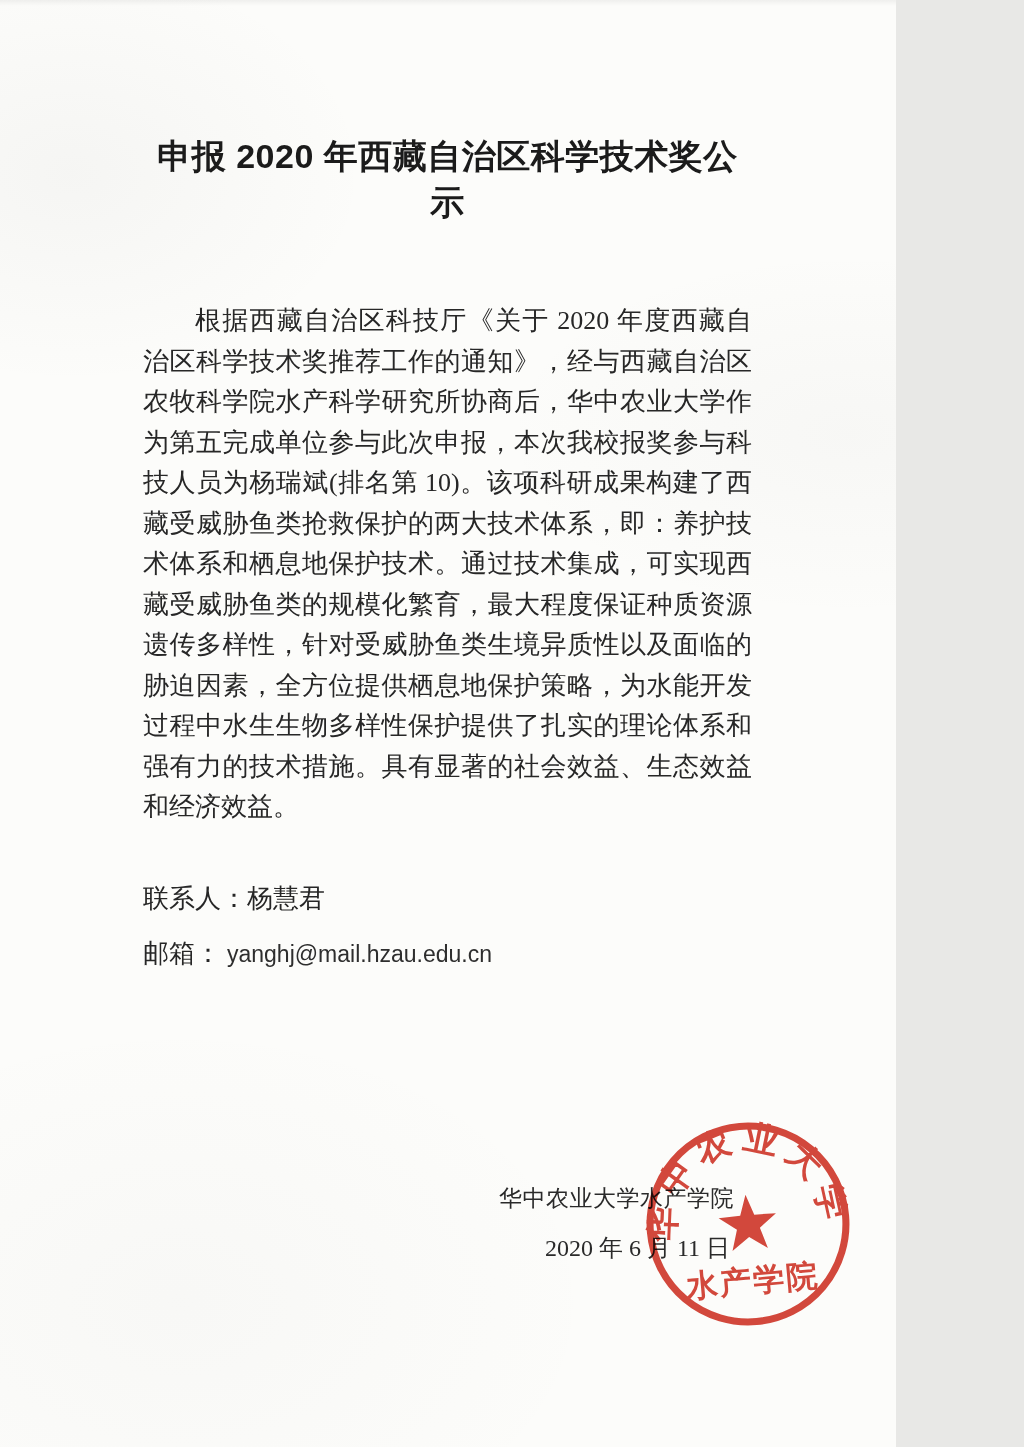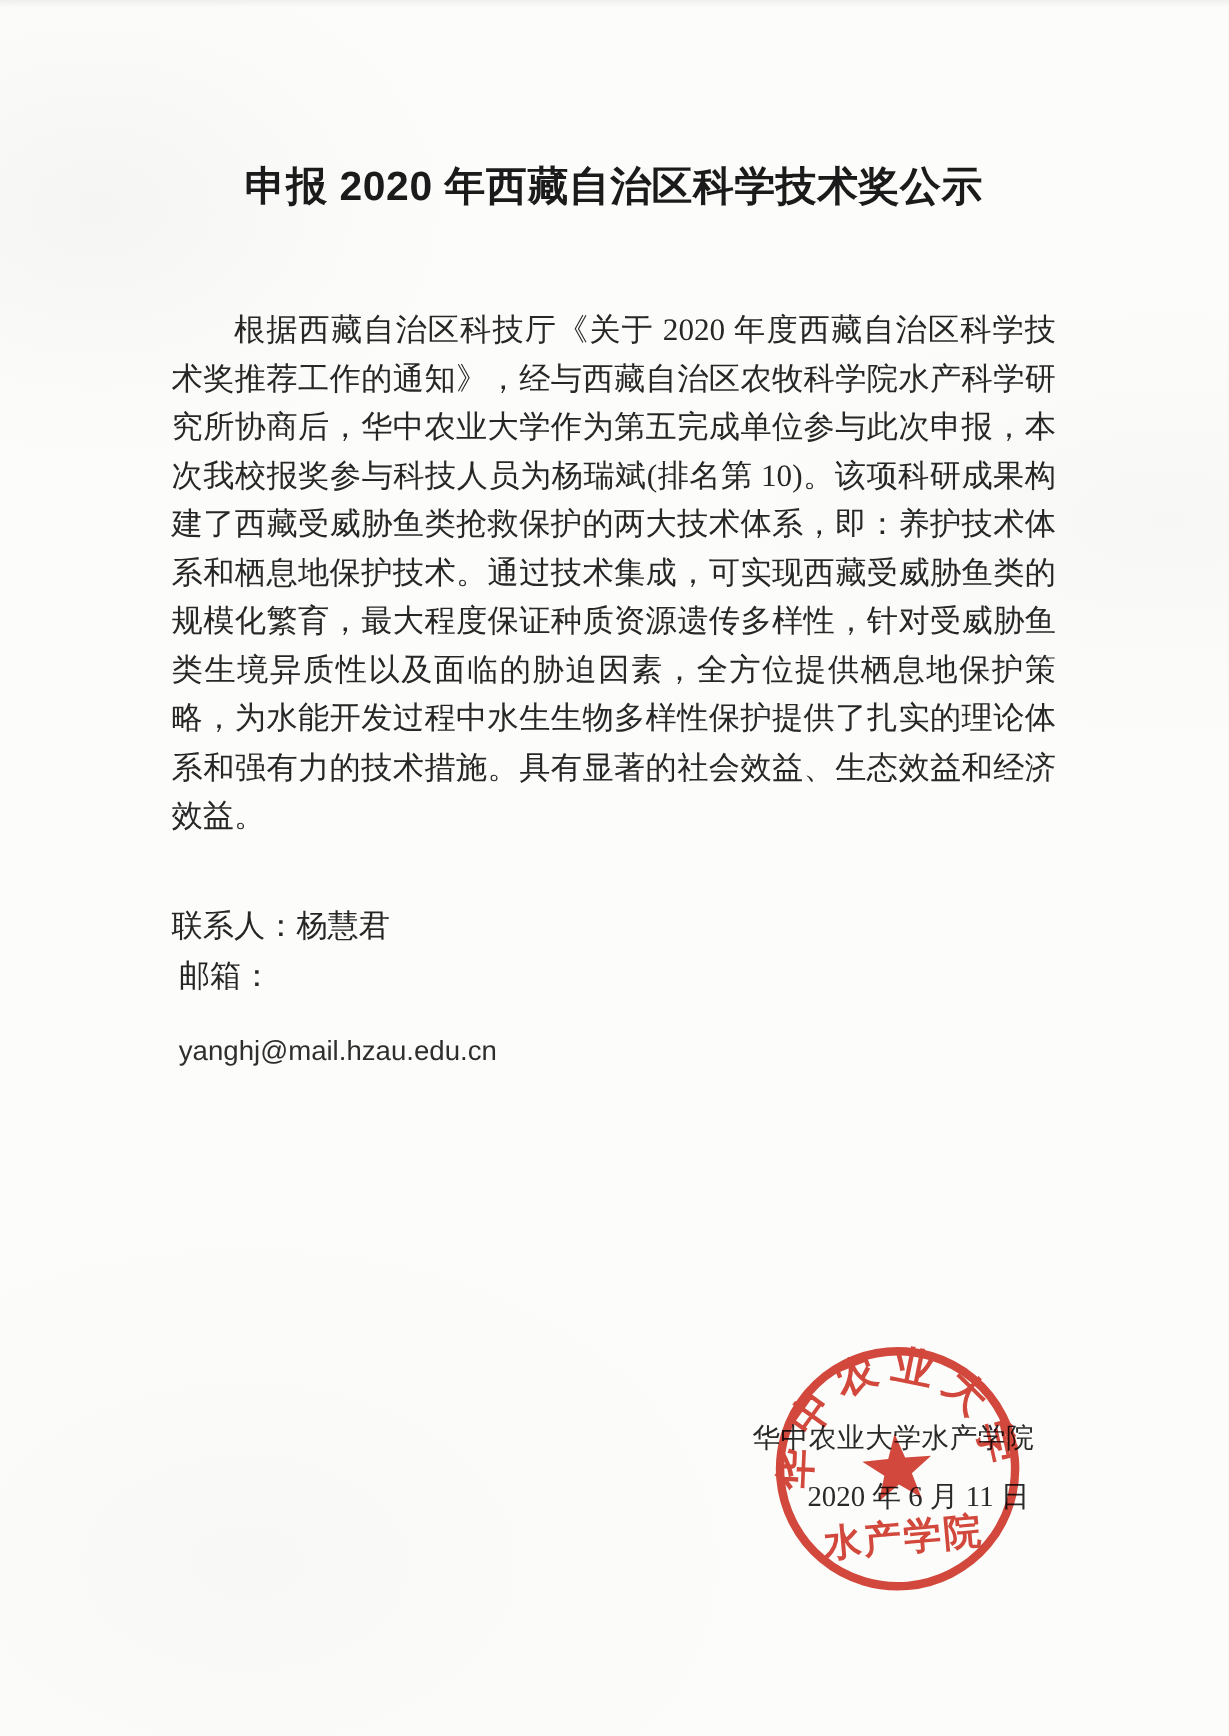--- a/index.html
+++ b/index.html
@@ -1,21 +1,21 @@
 <!DOCTYPE html>
 <html style="--stamp-color: #d23b2e;"><head>
 <meta charset="utf-8">
 <style>
   * { margin: 0; padding: 0; box-sizing: border-box; }
   html, body { background: #e8e8e6; }
   body { width: 1024px; }
 
   .page {
     position: relative;
-    width: 1024px;
+    width: 896px;
     height: 1447px;
     background:
       radial-gradient(420px 300px at 8% 12%, rgba(120,120,118,0.05), rgba(0,0,0,0) 70%),
       radial-gradient(500px 260px at 95% 30%, rgba(130,130,128,0.04), rgba(0,0,0,0) 70%),
       radial-gradient(600px 400px at 20% 90%, rgba(120,120,118,0.03), rgba(0,0,0,0) 70%),
       linear-gradient(180deg, rgba(0,0,0,0.05) 0px, rgba(0,0,0,0.0) 6px),
       #fcfcfa;
     overflow: hidden;
     color: #262626;
     font-family: "Liberation Serif", "DejaVu Serif", serif;
@@ -41,23 +41,23 @@
   .doc-body p {
     font-size: 26px;
     line-height: 40.5px;
     text-align: justify;
     text-justify: inter-character;
     text-indent: 2em;
     color: #272727;
   }
 
   .contact { margin-top: 50px; font-size: 26px; line-height: 42px; }
-  .contact-row { display: flex; align-items: baseline; gap: 19px; }
+  .contact-row { display: flex; align-items: baseline; }
   .contact-left { flex: 0 0 278px; display: inline-flex; }
-  .contact-row.second { margin-top: 0; flex-direction: column; }
+  .contact-row.second { margin-top: 13px; }
   .email-value {
     font-family: "Liberation Sans", "DejaVu Sans", sans-serif;
     font-size: 23px;
     margin-left: 6px;
     color: #2e2e2e;
   }
 
   .signature {
     position: absolute;
     top: 1178px;

